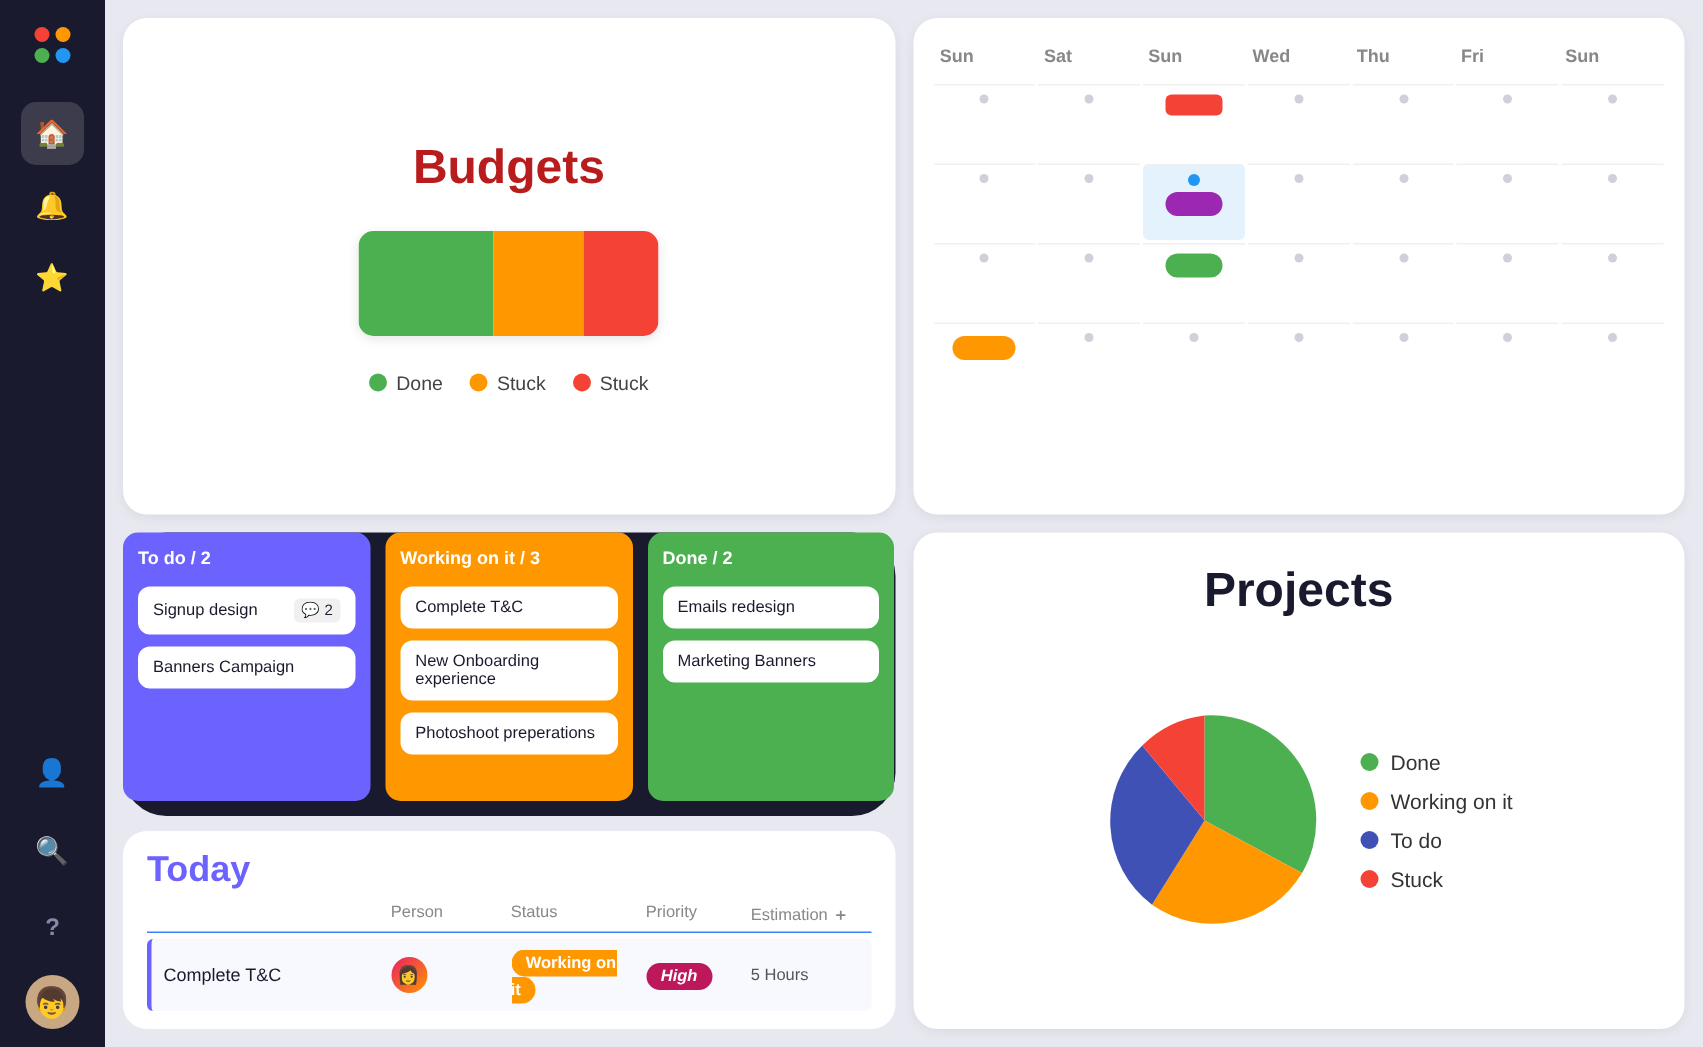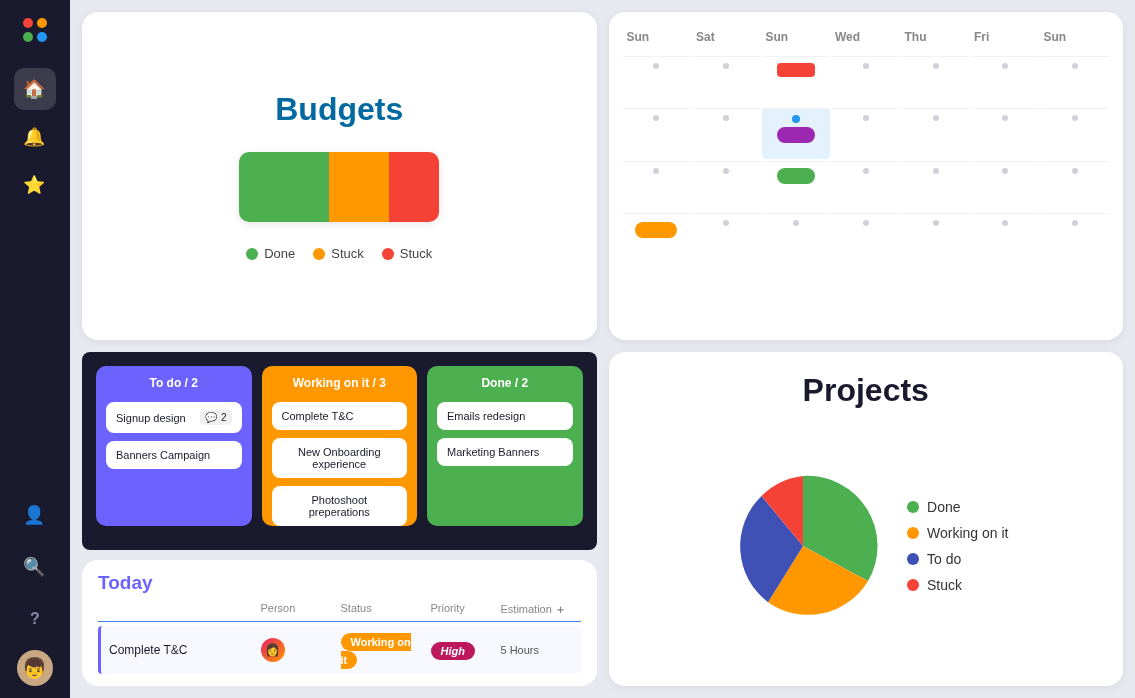--- a/index.html
+++ b/index.html
@@ -106,21 +106,21 @@
     
     .budgets-card {
       display: flex;
       flex-direction: column;
       align-items: center;
       justify-content: center;
     }
     .budgets-title {
       font-size: 32px;
       font-weight: 800;
-      color: #0369a1;
+      color: #b91c1c;
       margin-bottom: 24px;
     }
     .budget-bar-container {
       width: 200px;
       height: 70px;
       border-radius: 10px;
       overflow: hidden;
       display: flex;
       margin-bottom: 24px;
       box-shadow: 0 2px 8px rgba(0,0,0,0.1);
@@ -208,25 +208,23 @@
     .cal-cell-inner {
       display: flex;
       flex-direction: column;
       align-items: center;
       width: 100%;
       height: 100%;
     }
 
     
     .kanban-card {
-      padding: 14px;
       background: #1a1a2e;
-      border-radius: 8px;
+      border-radius: 29px;
       position: relative;
-      text-align: center;
     }
     .kanban-board {
       display: flex;
       gap: 10px;
       height: calc(100% - 10px);
     }
     .kanban-col {
       flex: 1;
       border-radius: 10px;
       padding: 10px;
@@ -263,21 +261,21 @@
       align-items: center;
       gap: 3px;
     }
     .today-section {
       background: white;
       border-radius: 16px;
       padding: 12px 16px;
       margin-top: 0;
     }
     .today-title {
-      font-size: 19px;
+      font-size: 24px;
       font-weight: 700;
       color: #6c63ff;
       margin-bottom: 8px;
     }
     .today-table-header {
       display: grid;
       grid-template-columns: 1fr 80px 90px 70px 80px;
       font-size: 11px;
       color: #888;
       padding: 0 0 4px 0;

